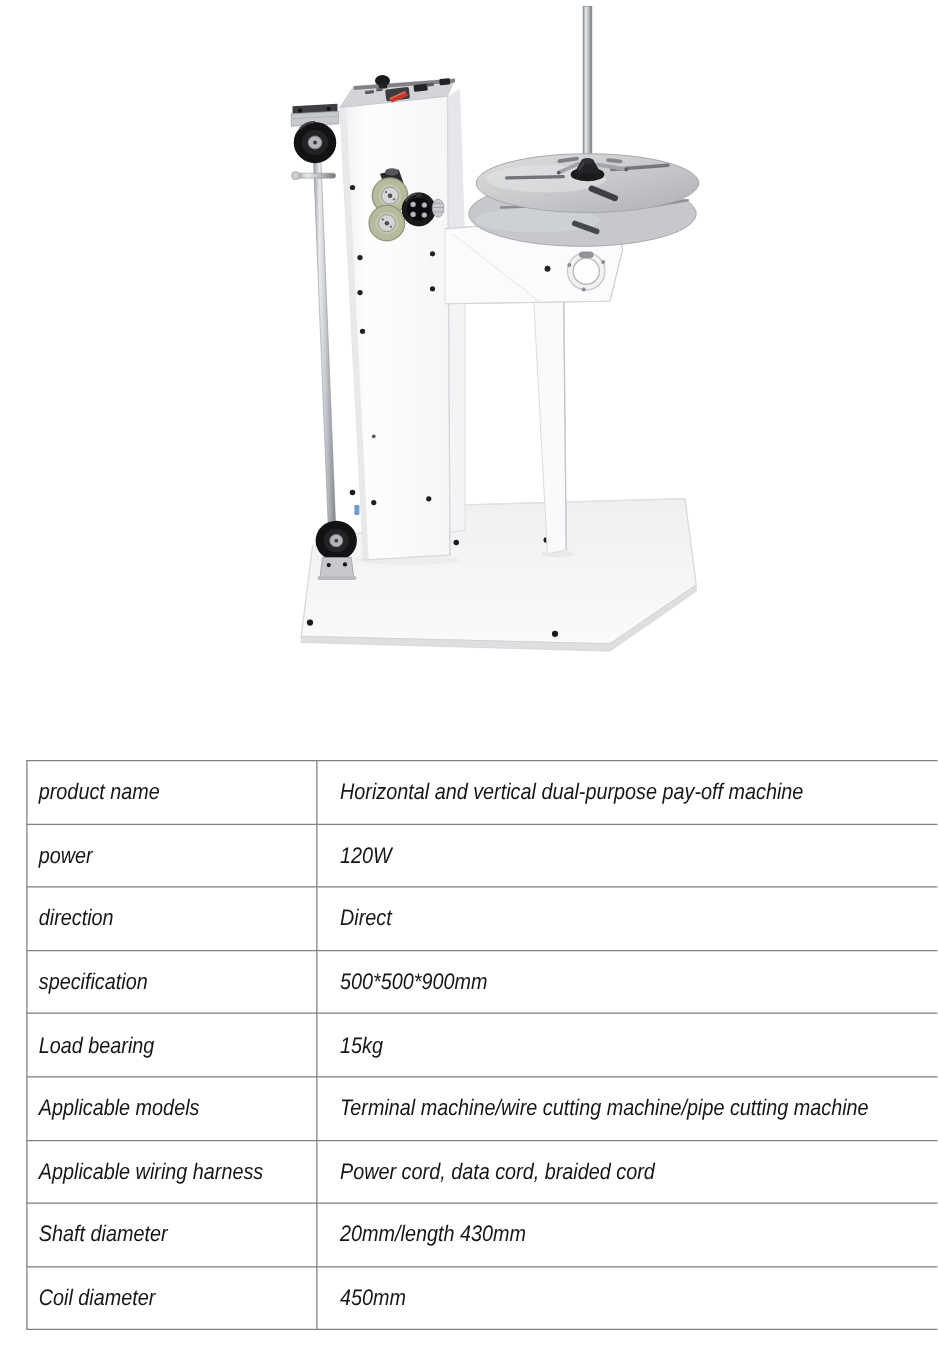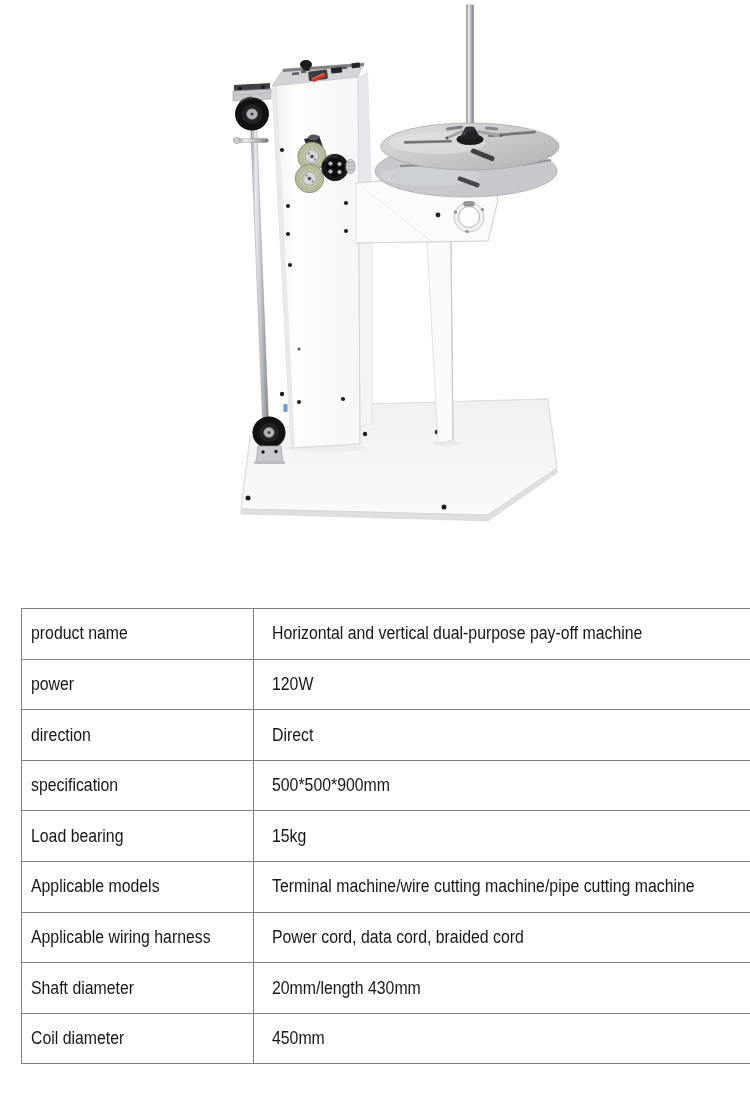--- a/index.html
+++ b/index.html
@@ -14,20 +14,21 @@
   }
   .photo-wrap {
     position: absolute;
     left: 0; top: 0;
     width: 750px; height: 560px;
   }
   .table-wrap {
     position: absolute;
     left: 21px; top: 608px;
     width: 716px;
+    font-style: italic;
   }
   table.spec {
     border-collapse: collapse;
     table-layout: fixed;
     width: 716px;
   }
   table.spec td {
     border: 1px solid var(--table-border);
     height: 49.6px;
     vertical-align: middle;

